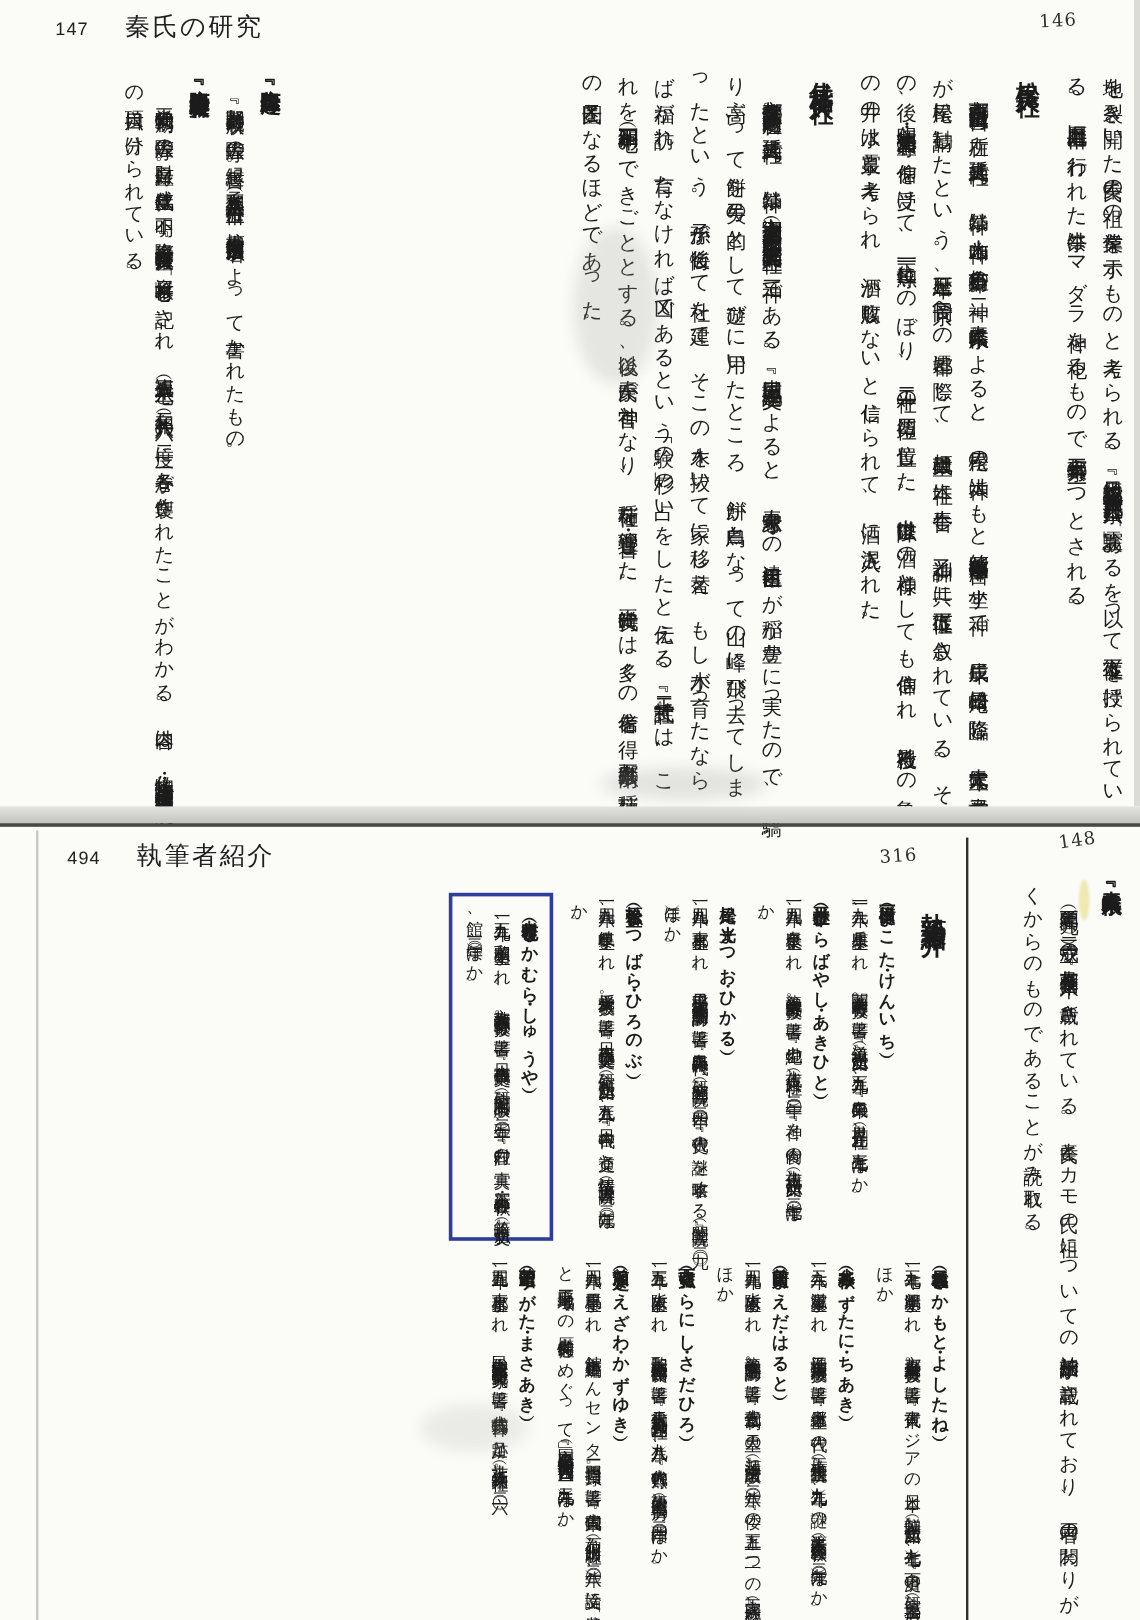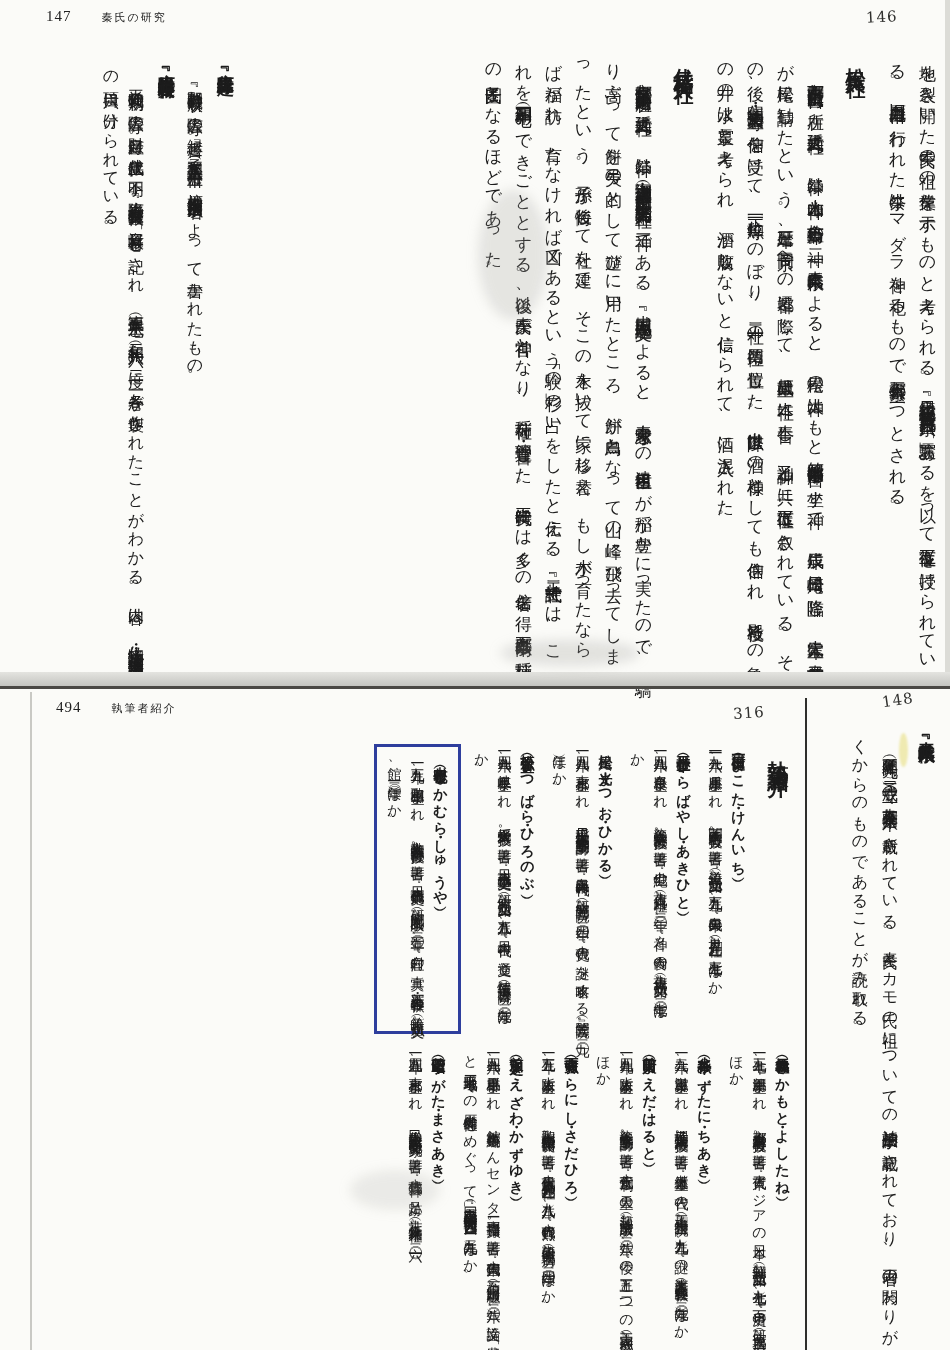--- a/index.html
+++ b/index.html
@@ -40,22 +40,22 @@
   .shikisha-heading{margin-left:16px;margin-right:4px;}
   .heading-big{font-size:21px;font-weight:bold;letter-spacing:4px;}
   .heading-small{font-size:13px;}
 
   
   .pagenum{position:absolute;font-family:"DejaVu Serif",serif;font-size:15px;color:#2f2f2d;letter-spacing:1px;}
   .pn146{top:8px;right:52px;transform:rotate(-3deg);}
   .pn148{top:691px;right:36px;transform:rotate(-8deg);}
   .pn316{top:704px;left:733px;transform:rotate(-4deg);}
   .running-head{position:absolute;font-size:15px;color:#202020;}
-  .running-head .rh-num{font-family:Liberation Serif, serif;letter-spacing:1px;}
-  .running-head .rh-title{margin-left:30px;letter-spacing:2px;font-size:11px;}
+  .running-head .rh-num{font-family:Liberation Sans, sans-serif;letter-spacing:1px;}
+  .running-head .rh-title{margin-left:30px;letter-spacing:2px;font-size:21px;}
   .rh147{top:8px;left:46px;}
   .rh317{top:699px;left:56px;}
 
   .scan-gap{position:absolute;top:672px;left:0;width:950px;height:14px;
     background:linear-gradient(#e4e4e0,#c4c4c0);}
   .bottom-edge{position:absolute;top:686px;left:0;width:950px;height:3px;background:#4a4844;}
   .center-rule{position:absolute;top:698px;left:805px;width:2px;height:652px;background:#2e2e2c;}
   .left-edge{position:absolute;top:692px;left:30px;width:2px;height:658px;background:#c9c9c4;}
   .right-edge{position:absolute;top:0;right:0;width:5px;height:672px;background:#dcdcd7;}
 

